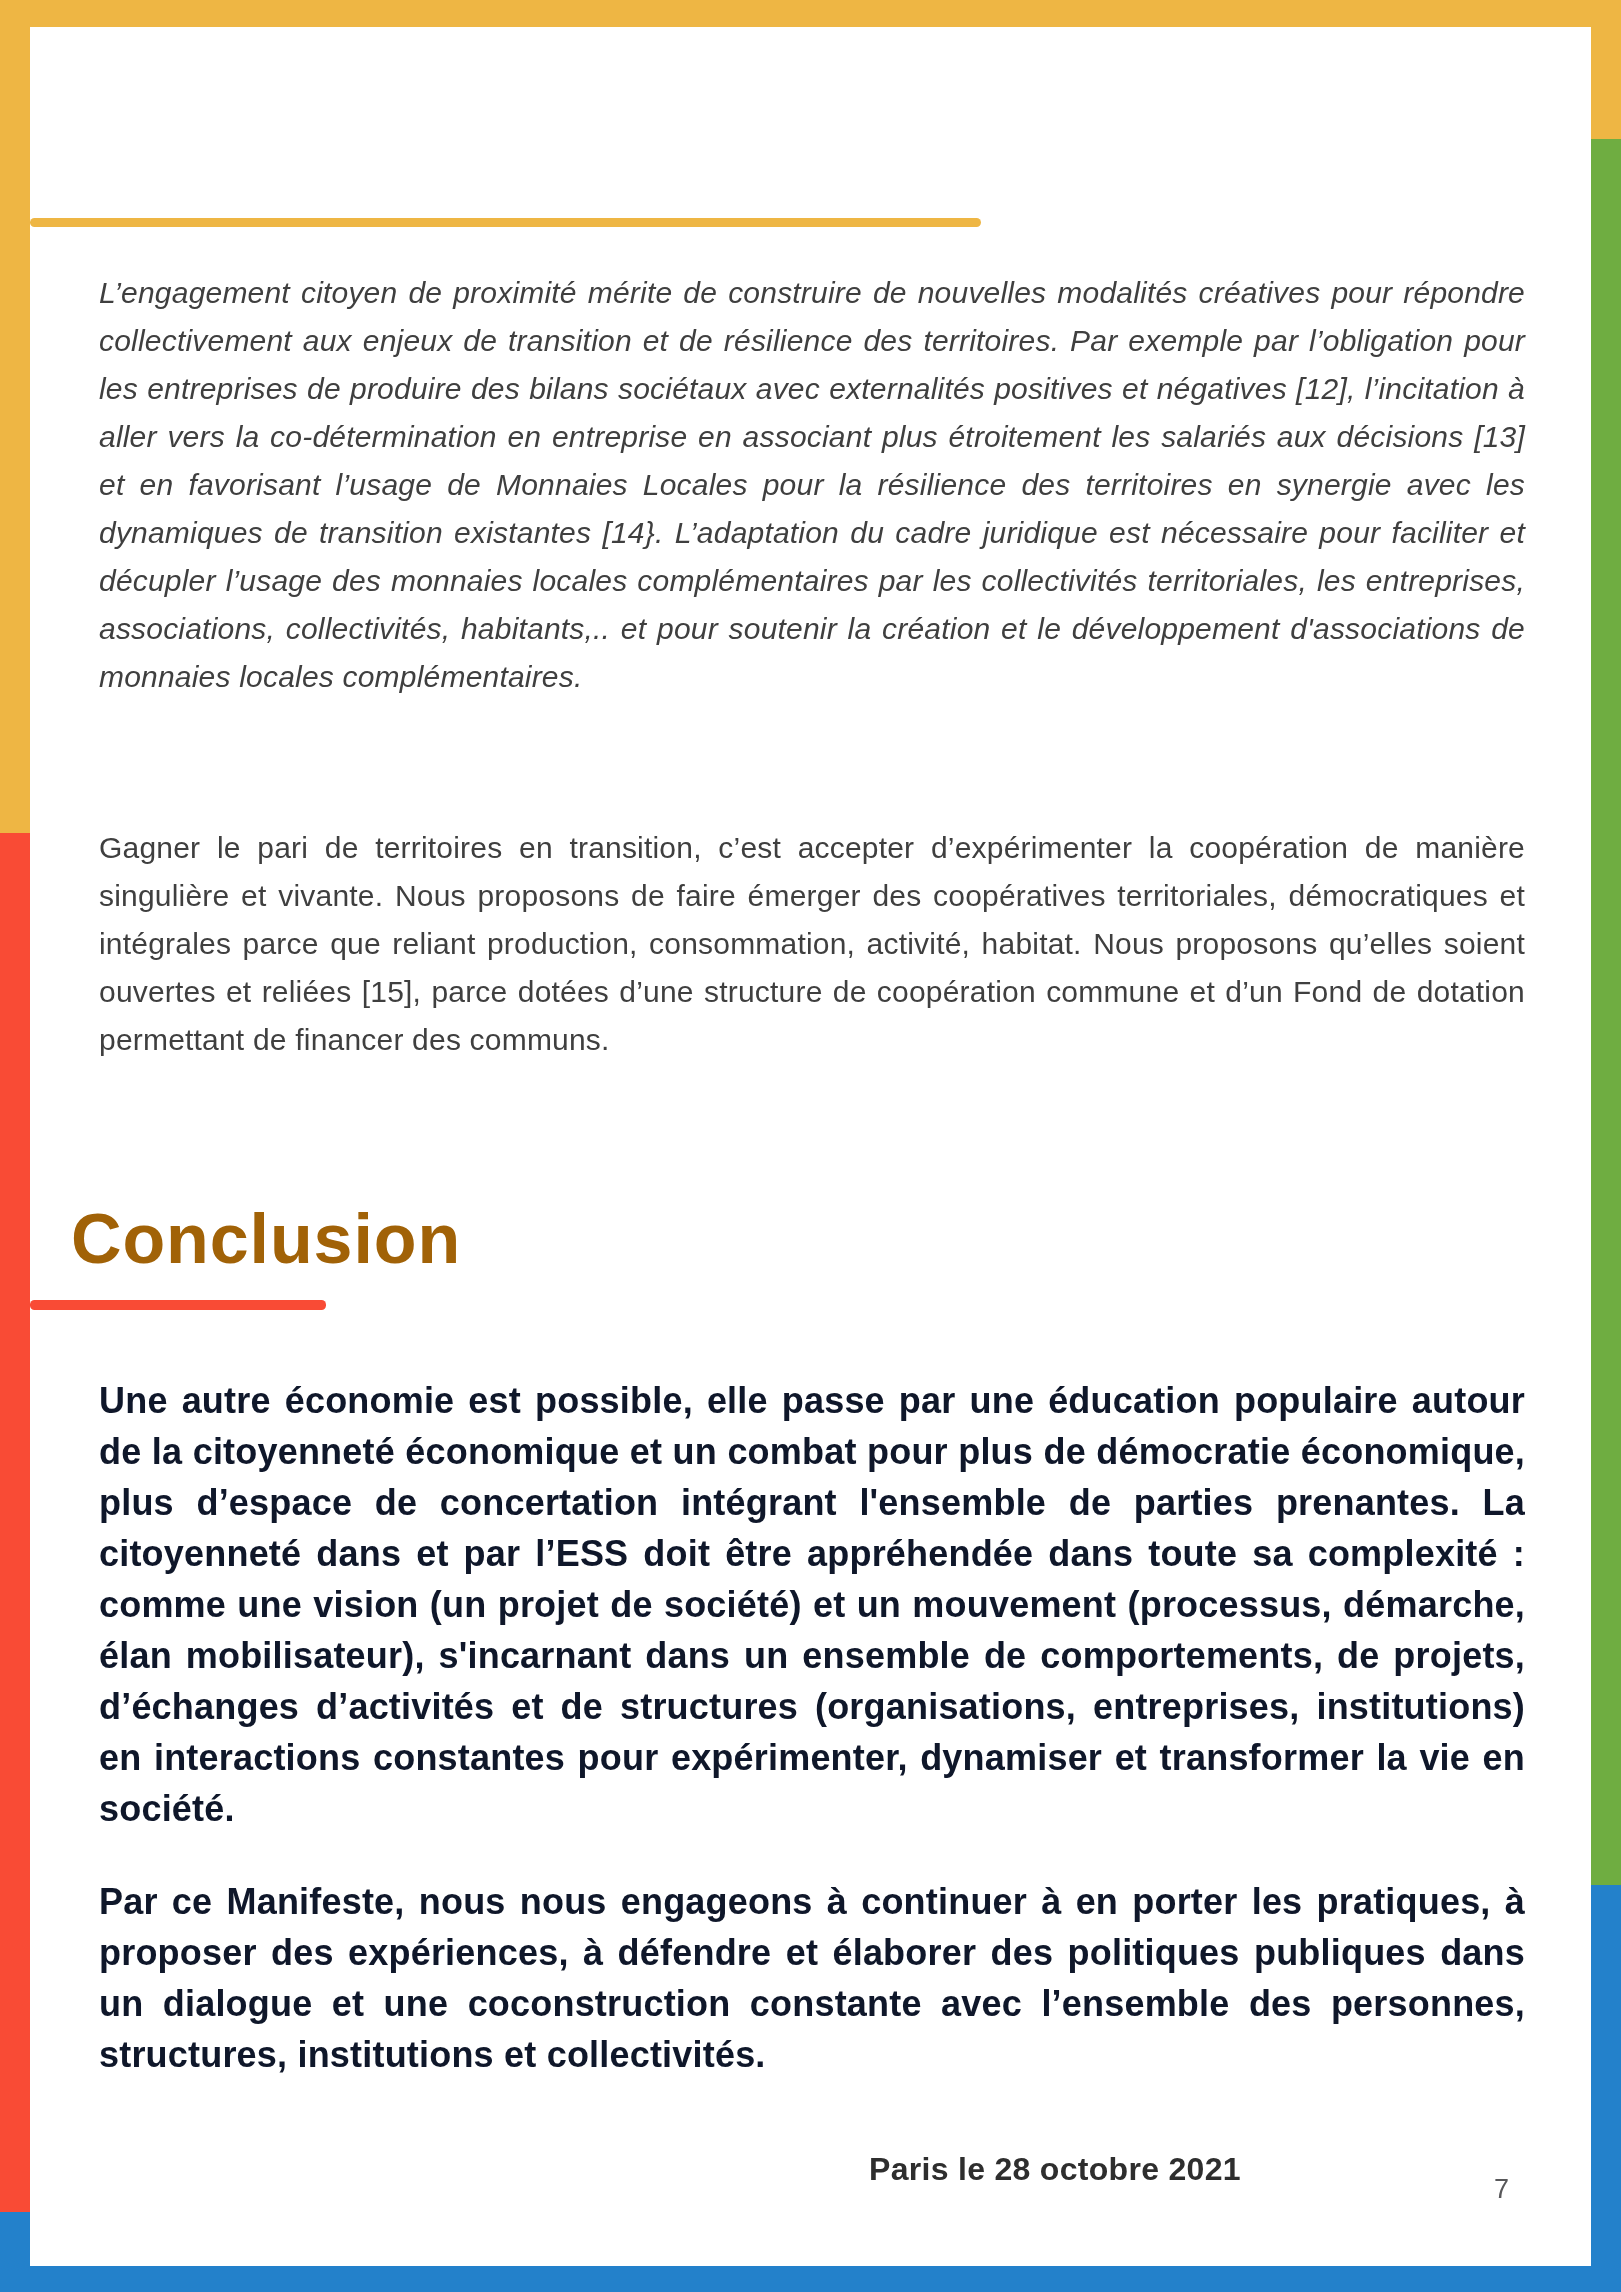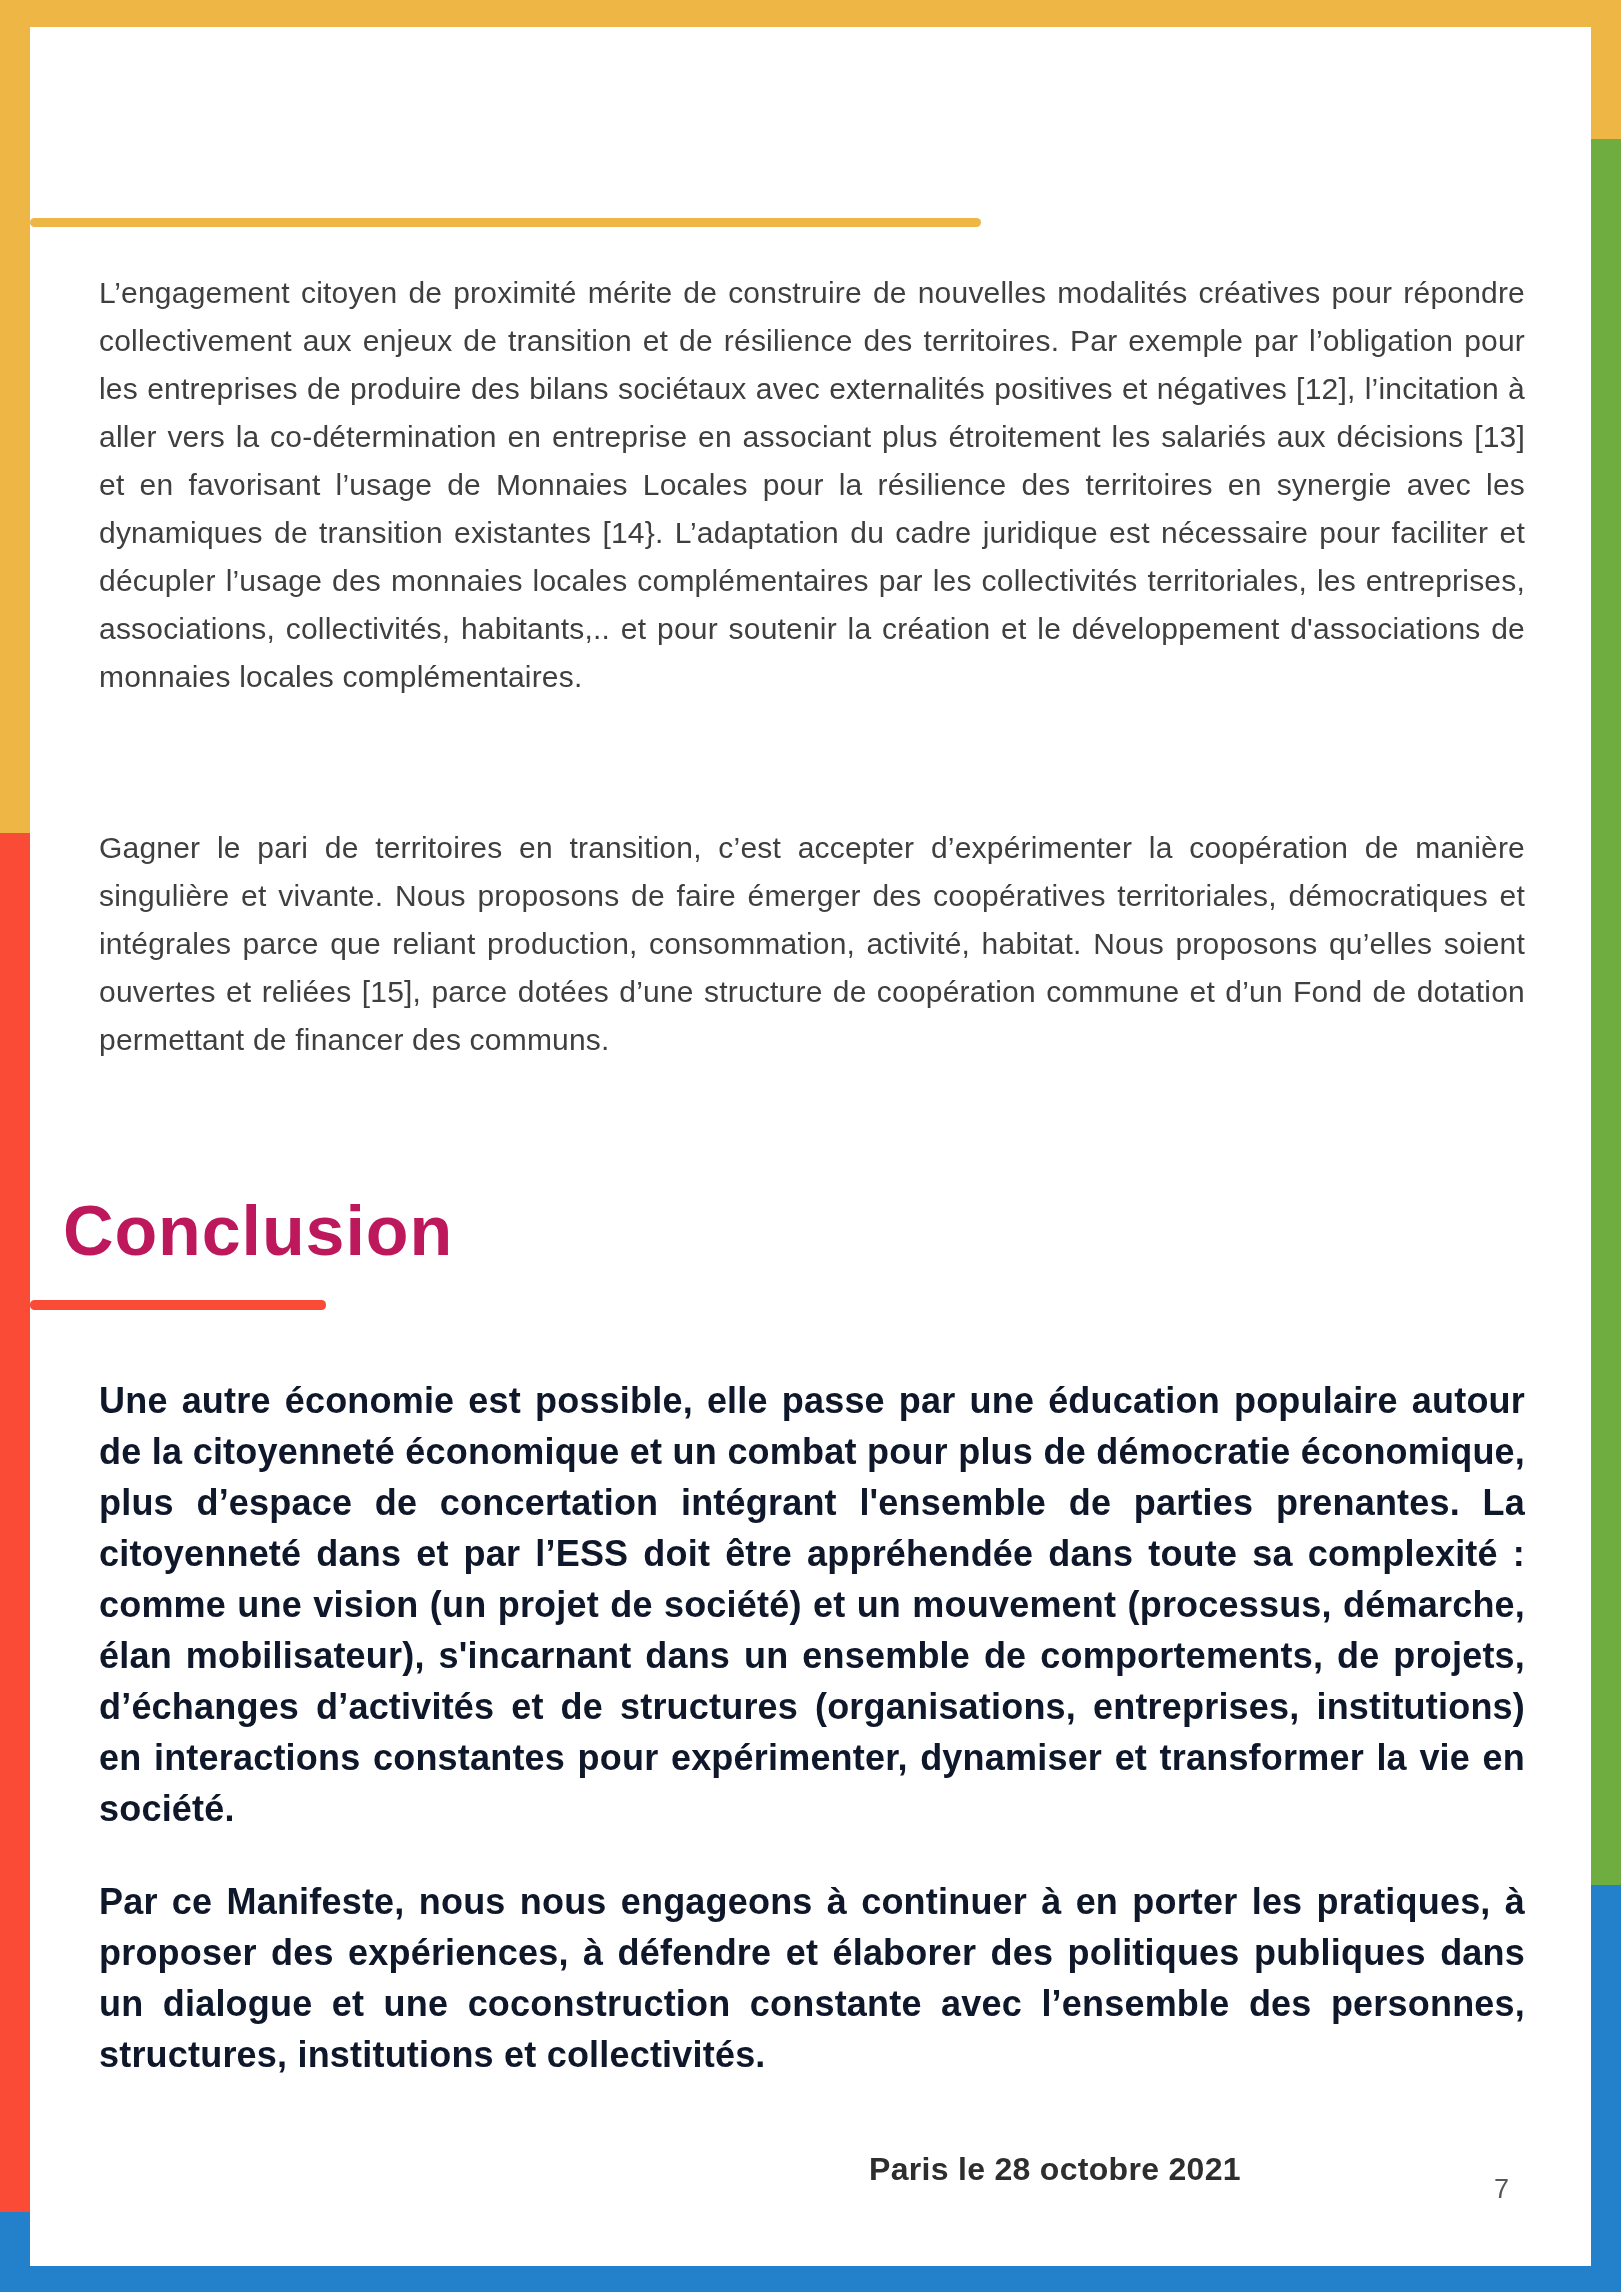--- a/index.html
+++ b/index.html
@@ -21,31 +21,31 @@
   .right-green { position:absolute; left:1591px; top:139px;  width:29.6px; height:1746px; background:#6FAD41; }
   .right-blue  { position:absolute; left:1591px; top:1885px; width:29.6px; height:407px;  background:#2381CB; }
   
   .title {
     position:absolute; left:65px; top:56px; width:1451px; margin:0;
     font-size:43px; font-weight:700; color:#58585A; line-height:70px; letter-spacing:0.4px;
   }
   .title .line { display:block; }
   .rule-yellow { position:absolute; left:29.6px; top:218px; width:951px; height:9px; background:#EEB644; border-radius:4.5px; }
   .conclusion-title {
-    position:absolute; left:63px; top:1191px; margin:0;
-    font-size:70px; font-weight:700; color:#be185d; line-height:81px; letter-spacing:0.9px;
+    position:absolute; left:63px; top:1191px; margin:8px;
+    font-size:70px; font-weight:700; color:#a16207; line-height:81px; letter-spacing:0.9px;
   }
   .rule-red { position:absolute; left:29.6px; top:1300px; width:296px; height:9.9px; background:#F94B35; border-radius:4.5px; }
   
   .body {
     position:absolute; left:99px; width:1426px; margin:0;
     font-size:30px; color:#3F3F3F; line-height:48px;
     text-align:justify; letter-spacing:0.2px;
   }
-  .p1 { top:269px; }
+  .p1 { top:269px;font-style:italic; }
   .p2 { top:824px; }
   .bold-body {
     position:absolute; left:99px; width:1426px; margin:0;
     font-size:36px; font-weight:700; color:#0f172a; line-height:51px;
     text-align:justify; letter-spacing:0.2px;
   }
   .cp1 { top:1375px; }
   .cp2 { top:1876px; }
   .dateline {
     position:absolute; left:869px; top:2151px;

